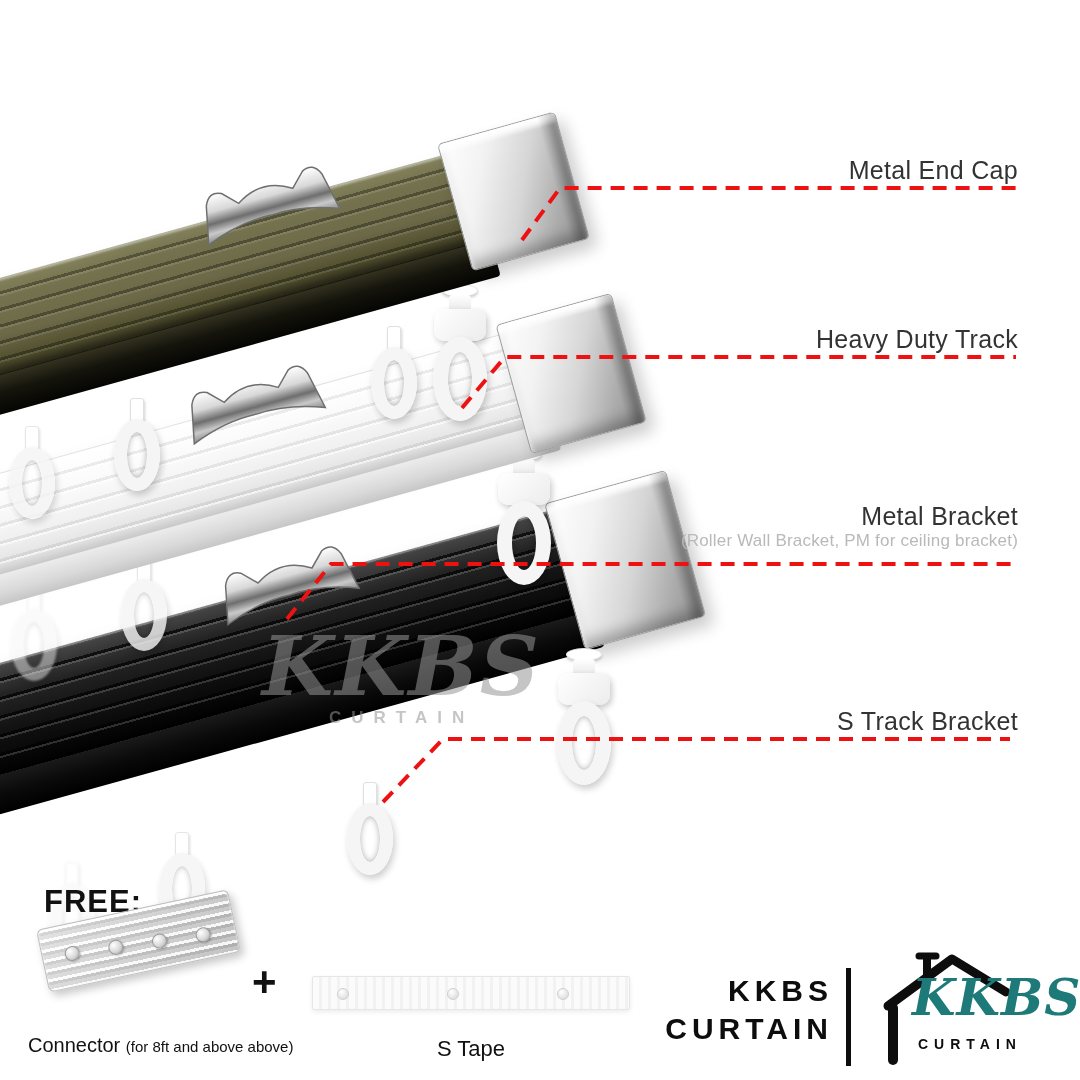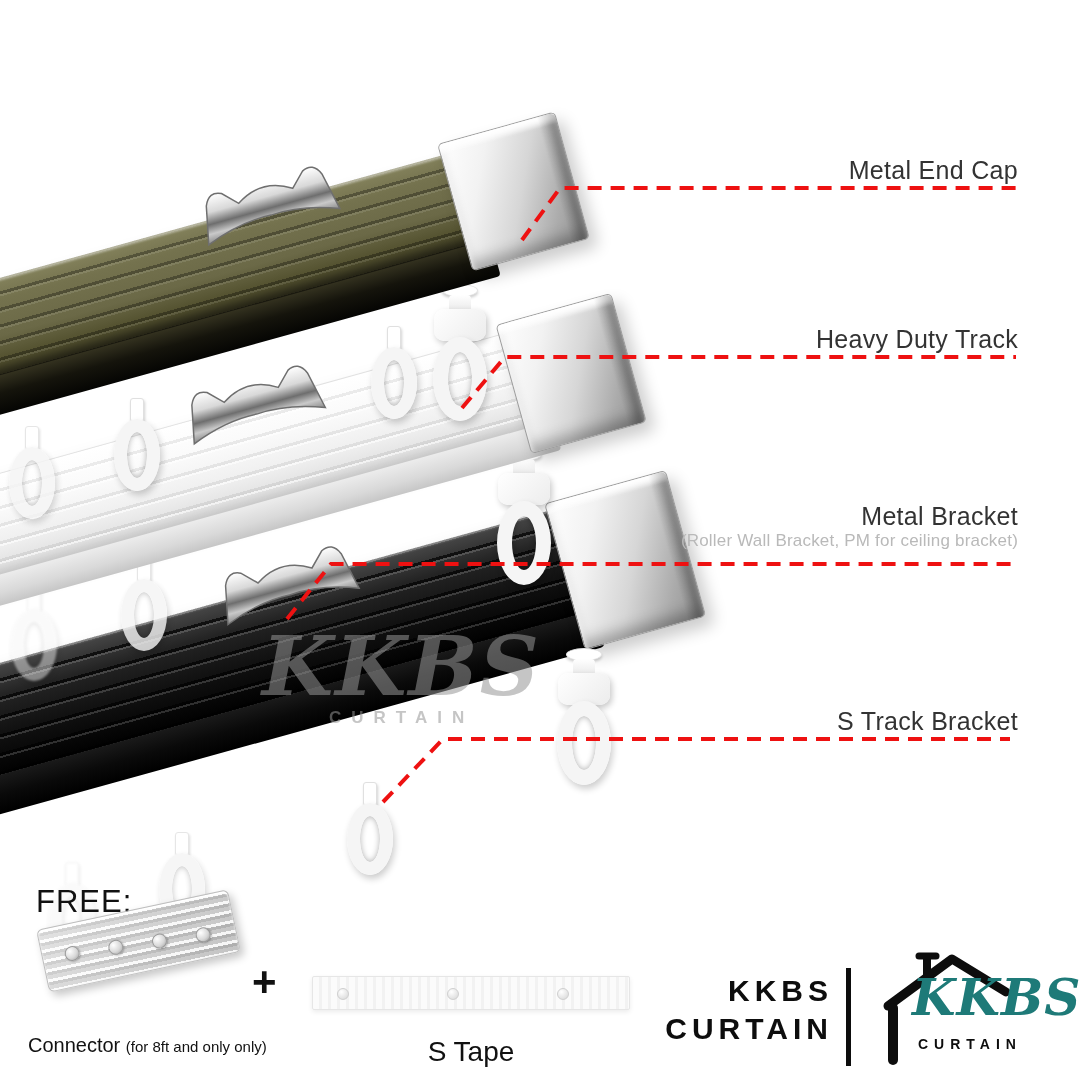--- a/index.html
+++ b/index.html
@@ -91,40 +91,40 @@
 
   
   .leader-svg { position:absolute; left:0; top:0; z-index:40; pointer-events:none; }
   .leader-svg path { fill:none; stroke:var(--accent_red,#ee1111); stroke-width:4; stroke-dasharray:14 9; }
   .callout { position:absolute; right:62px; z-index:41; text-align:right;
              font-size:25px; font-weight:500; color:#333; letter-spacing:.3px; }
   .callout-note { position:absolute; right:62px; z-index:41; text-align:right;
              font-size:17px; font-weight:400; color:#b9b9b9; letter-spacing:.2px; }
 
   
-  .free-heading { position:absolute; left:36px; top:884px; font-size:31px; font-weight:400; letter-spacing:1px; z-index:46; }
+  .free-heading { position:absolute; left:44px; top:884px; font-size:31px; font-weight:700; letter-spacing:1px; z-index:46; }
   .connector { position:absolute; left:36px; top:930px; width:196px; height:64px; z-index:46;
     transform:rotate(-12deg); transform-origin:0 0; border-radius:6px; border:1px solid #bdbdbd;
     background:
       repeating-linear-gradient(to bottom, rgba(255,255,255,.85) 0 3px, rgba(120,120,120,.25) 3px 6px, rgba(200,200,200,.4) 6px 10px),
       linear-gradient(135deg,#f4f4f4 0%,#dcdcdc 45%,#bfbfbf 100%);
     box-shadow:3px 5px 9px rgba(0,0,0,.22), inset 0 2px 2px #fff; }
   .screw { position:absolute; width:15px; height:15px; border-radius:50%;
     background:radial-gradient(circle at 35% 30%,#ffffff 0%,#d9d9d9 55%,#9e9e9e 100%);
     border:1px solid #9a9a9a; box-shadow:1px 1px 2px rgba(0,0,0,.25); }
   .caption-connector { position:absolute; left:28px; top:1034px; z-index:46; font-size:20px; font-weight:500; }
   .caption-connector .small-note { font-size:15px; font-weight:400; }
   .plus { position:absolute; left:252px; top:958px; font-size:42px; font-weight:800; z-index:46; }
   .stape { position:absolute; left:312px; top:976px; width:318px; height:34px; z-index:46;
     background: repeating-linear-gradient(to right,#fbfbfb 0 6px,#f2f2f2 6px 9px);
     border:1px solid #e6e6e6; border-radius:2px; box-shadow:0 2px 5px rgba(0,0,0,.08); }
   .stape-dot { position:absolute; top:11px; width:12px; height:12px; border-radius:50%;
     background:radial-gradient(circle at 35% 30%,#ffffff,#d5d5d5); border:1px solid #cfcfcf; }
   .caption-stape { position:absolute; left:312px; top:1036px; width:318px; text-align:center;
-    font-size:28px; font-weight:500; z-index:46; }
+    font-size:22px; font-weight:500; z-index:46; }
 
   
   .wordmark { position:absolute; right:247px; top:972px; text-align:right; z-index:46;
     font-size:30px; font-weight:800; letter-spacing:5px; line-height:1.25; color:#0d0d0d; }
   .brand-divider { position:absolute; left:846px; top:968px; width:5px; height:98px; background:#0d0d0d; z-index:46; }
   .logo { position:absolute; left:872px; top:946px; width:202px; height:124px; z-index:46; }
   .logo svg { position:absolute; left:0; top:0; }
   .logo-script { position:absolute; left:40px; top:22px; font-family:"DejaVu Serif", serif; font-style:italic;
     font-weight:700; font-size:50px; letter-spacing:1px; color:var(--logo_teal,#1e7a78); }
   .logo-caption { position:absolute; left:46px; top:90px; font-size:14px; font-weight:700; letter-spacing:6px; color:#0d0d0d; }
@@ -247,21 +247,21 @@
 
 <div class="free-heading">FREE:</div>
 <div class="connector">
   <div class="screw" style="left:22px; top:22px;"></div>
   <div class="screw" style="left:66px; top:25px;"></div>
   <div class="screw" style="left:110px; top:28px;"></div>
   <div class="screw" style="left:154px; top:31px;"></div>
 </div>
 <div class="caption-connector">
   <span>Connector</span>
-  <span class="small-note">(for 8ft and only only)</span>
+  <span class="small-note">(for 8ft and above above)</span>
 </div>
 <div class="plus">+</div>
 <div class="stape">
   <div class="stape-dot" style="left:24px;"></div>
   <div class="stape-dot" style="left:134px;"></div>
   <div class="stape-dot" style="left:244px;"></div>
 </div>
 <div class="caption-stape">S Tape</div>
 
 <div class="wordmark">

